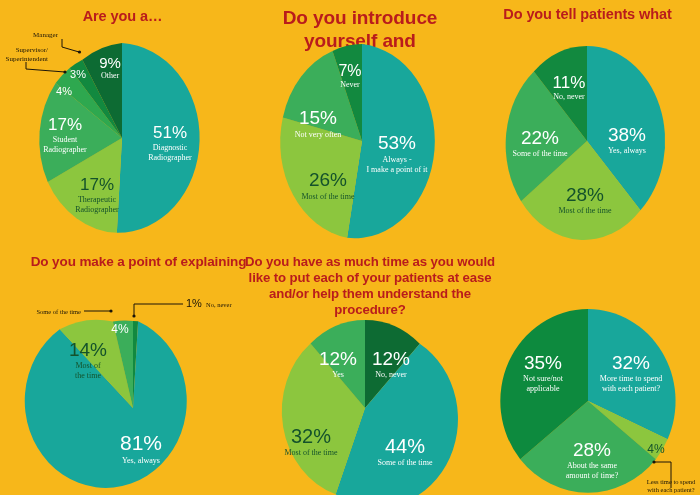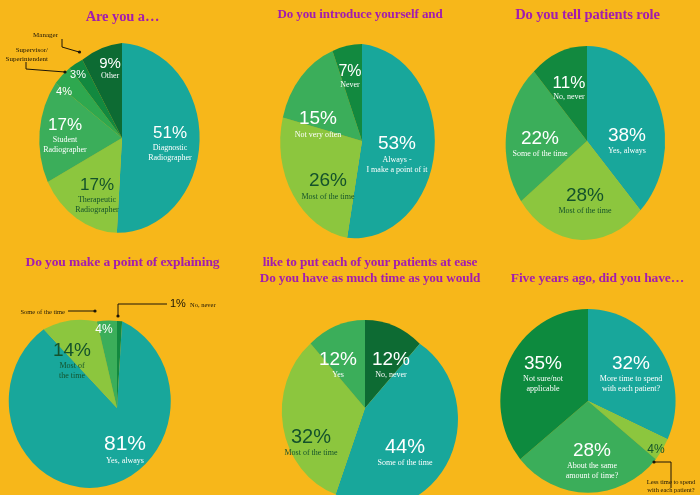--- a/index.html
+++ b/index.html
@@ -23,23 +23,23 @@
   .panel {
     position: absolute;
     box-sizing: border-box;
   }
   .panel-title {
     position: absolute;
     left: 0;
     right: 0;
     top: 0;
     text-align: center;
-    font-family: Liberation Serif, serif;
+    font-family: Liberation Sans, sans-serif;
     font-weight: bold;
-    color: #a21caf;
+    color: #b91c1c;
     line-height: 1.22;
     letter-spacing: -0.1px;
   }
   .chart-wrap {
     position: absolute;
   }
   svg { display: block; overflow: visible; }
   .pct {
     font-family: "Liberation Sans", sans-serif;
     font-weight: normal;
@@ -115,21 +115,21 @@
           <path class="leader" d="M26,32 L26,39 L65,42"></path>
           <circle class="leader-dot" cx="65" cy="42" r="1.6"></circle>
           <text class="callout-text" x="48" y="22" text-anchor="end" font-size="7">Supervisor/</text>
           <text class="callout-text" x="48" y="31" text-anchor="end" font-size="7">Superintendent</text>
         </g>
       </svg>
     </div>
   </div>
 
   <div class="panel" style="left:245px; top:0px; width:230px; height:248px;">
-    <div class="panel-title" style="top:6px; font-size:13px;">
+    <div class="panel-title" style="top:6px; font-size:19px;">
       <div>Do you introduce yourself and</div>
     </div>
     <div class="chart-wrap" style="left:0px; top:44px;">
       <svg width="230" height="205" viewBox="0 0 230 205" role="img" aria-label="Do you introduce yourself">
 
         <g>
 
           <path fill="#18A79B" d="M117,97 L117,0 A80,97 0 0 1 102.11,193.87 Z"></path>
 
           <path fill="#8CC63E" d="M117,97 L102.11,193.87 A80,97 0 0 1 37.83,73.42 Z"></path>
@@ -154,21 +154,21 @@
         <g>
           <text class="pct" x="105" y="32" text-anchor="middle" font-size="16" fill="#FFFFFF">7%</text>
           <text class="sub" x="105" y="43" text-anchor="middle" font-size="8" fill="#FFFFFF">Never</text>
         </g>
       </svg>
     </div>
   </div>
 
   <div class="panel" style="left:475px; top:0px; width:225px; height:248px;">
     <div class="panel-title" style="top:6px; font-size:14.5px;">
-      <div>Do you tell patients role</div>
+      <div>Do you tell patients what</div>
     </div>
     <div class="chart-wrap" style="left:0px; top:46px;">
       <svg width="225" height="200" viewBox="0 0 225 200" role="img" aria-label="Do you tell patients your occupation">
 
         <g>
 
           <path fill="#18A79B" d="M112,95 L112,0 A78,95 0 0 1 165.45,164.31 Z"></path>
 
           <path fill="#8CC63E" d="M112,95 L165.45,164.31 A78,95 0 0 1 46.07,155.26 Z"></path>
 
@@ -189,21 +189,21 @@
           <text class="sub" x="65" y="110" text-anchor="middle" font-size="8" fill="#FFFFFF">Some of the time</text>
         </g>
         <g>
           <text class="pct" x="94" y="42" text-anchor="middle" font-size="17" fill="#FFFFFF">11%</text>
           <text class="sub" x="94" y="53" text-anchor="middle" font-size="8" fill="#FFFFFF">No, never</text>
         </g>
       </svg>
     </div>
   </div>
 
-  <div class="panel" style="left:0px; top:248px; width:245px; height:247px;">
+  <div class="panel" style="left:16px; top:248px; width:245px; height:247px;">
     <div class="panel-title" style="top:6px; font-size:13.5px;">
       <div>Do you make a point of explaining</div>
     </div>
     <div class="chart-wrap" style="left:0px; top:50px;">
       <svg width="245" height="197" viewBox="0 0 245 197" role="img" aria-label="Do you make a point of explaining">
 
         <g>
 
           <path fill="#12893F" d="M117,110 L117,23 A81,87 0 0 1 122.09,23.15 Z"></path>
 
@@ -235,22 +235,23 @@
           <circle class="leader-dot" cx="118" cy="18" r="1.6"></circle>
           <text class="pct" x="170" y="9" text-anchor="start" font-size="11" fill="#1C1508">1%</text>
           <text class="callout-text" x="190" y="9" text-anchor="start" font-size="6.5">No, never</text>
         </g>
       </svg>
     </div>
   </div>
 
   <div class="panel" style="left:245px; top:248px; width:250px; height:247px;">
     <div class="panel-title" style="top:6px; font-size:13.2px;">
+      <div>Do you have as much time as you would</div>
       <div>like to put each of your patients at ease</div>
-      <div>Do you have as much time as you would</div>
+      <div>and/or help them understand the procedure?</div>
     </div>
     <div class="chart-wrap" style="left:0px; top:50px;">
       <svg width="250" height="197" viewBox="0 0 250 197" role="img" aria-label="Do you have as much time">
 
         <g>
 
           <path fill="#0D6B33" d="M120,110 L120,22 A80,88 0 0 1 174.78,45.82 Z"></path>
 
           <path fill="#18A79B" d="M120,110 L174.78,45.82 A80,88 0 0 1 90.62,196.23 Z"></path>
 
@@ -272,21 +273,20 @@
         </g>
         <g>
           <text class="pct" x="93" y="67" text-anchor="middle" font-size="19" fill="#FFFFFF">12%</text>
           <text class="sub" x="93" y="79" text-anchor="middle" font-size="8" fill="#FFFFFF">Yes</text>
         </g>
       </svg>
     </div>
   </div>
 
   <div class="panel" style="left:495px; top:248px; width:205px; height:247px;">
-    <div class="panel-title" style="top:22px; font-size:13.5px;">Five years ago, did you have…</div>
     <div class="chart-wrap" style="left:0px; top:48px;">
       <svg width="205" height="199" viewBox="0 0 205 199" role="img" aria-label="Five years ago did you have">
 
         <g>
 
           <path fill="#18A79B" d="M93,105 L93,13 A88,92 0 0 1 172.60,143.20 Z"></path>
 
           <path fill="#8CC63E" d="M93,105 L172.60,143.20 A88,92 0 0 1 160.84,163.26 Z"></path>
 
           <path fill="#3BAE5A" d="M93,105 L160.84,163.26 A88,92 0 0 1 25.21,163.26 Z"></path>

